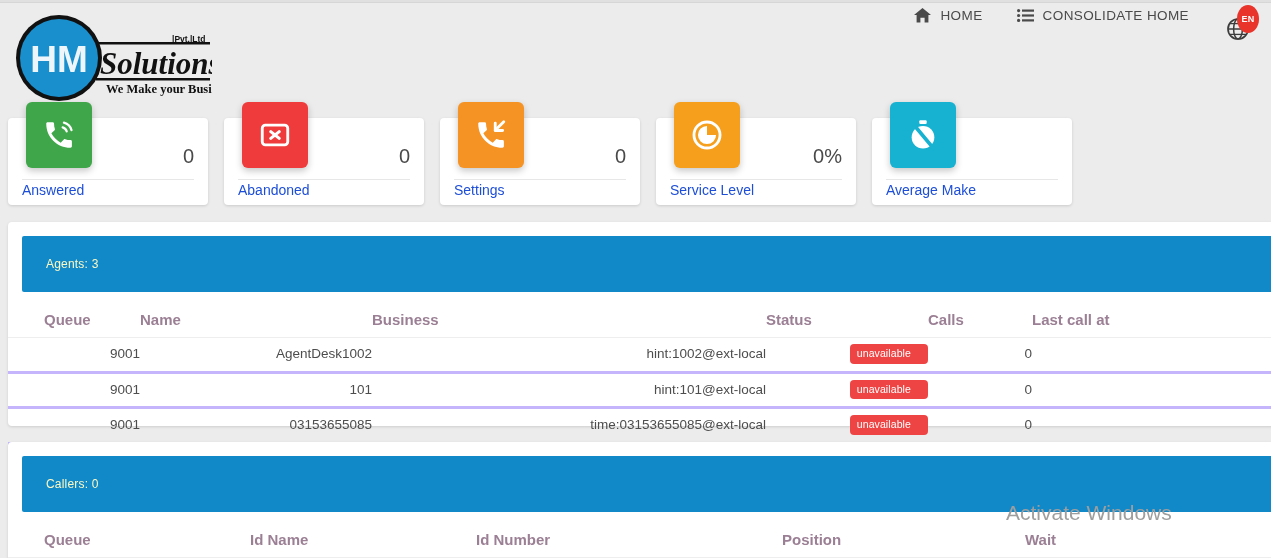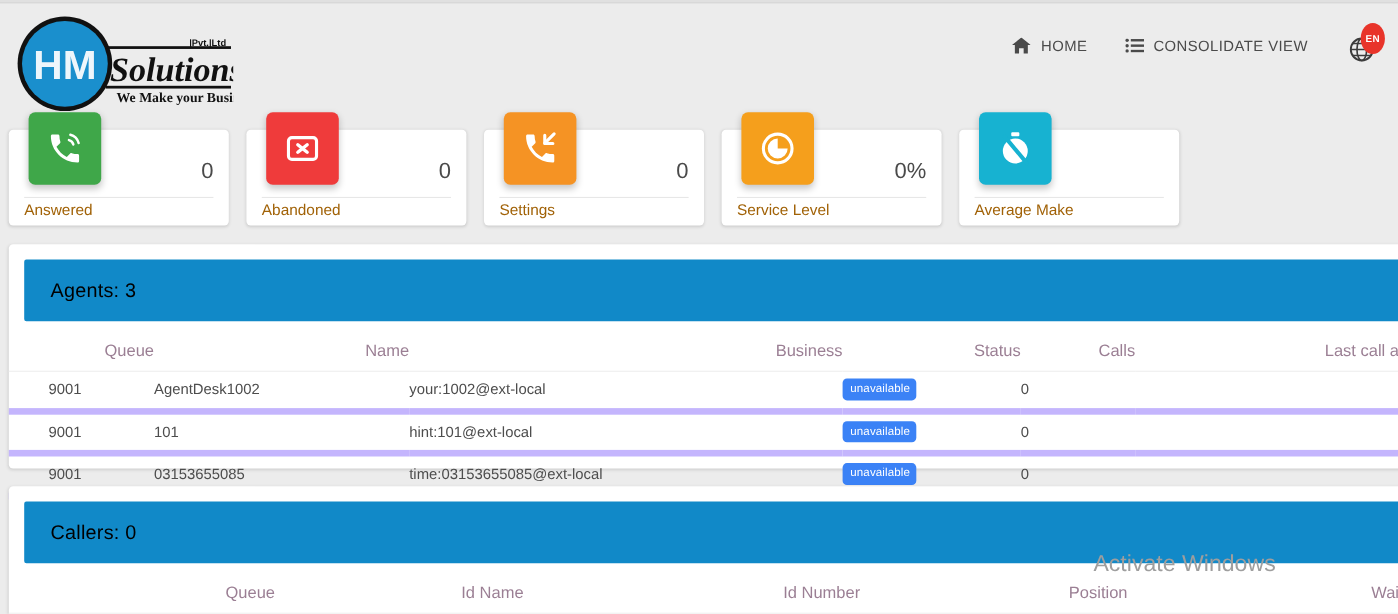--- a/index.html
+++ b/index.html
@@ -40,23 +40,23 @@
     left: 12px;
     top: 8px;
     width: 200px;
     height: 92px;
   }
   .logo-svg { display: block; }
 
   .nav {
     position: absolute;
     right: 0;
-    top: 20px;
-    display: flex;
-    align-items: center;
+    top: 4px;
+    display: flex;
+    align-items: flex-start;
     gap: 34px;
     padding-right: 14px;
   }
   .nav-item {
     display: flex;
     align-items: center;
     gap: 9px;
     color: #4a4a4a;
     font-size: 13.5px;
     letter-spacing: .4px;
@@ -138,21 +138,21 @@
     right: 14px;
     top: 61px;
     height: 1px;
     background: #e7e7e7;
   }
   .card-label {
     position: absolute;
     left: 14px;
     bottom: 7px;
     font-size: 14px;
-    color: #a16207;
+    color: #1d4ed8;
   }
 
   
   .panel {
     position: absolute;
     left: 8px;
     width: 1268px;
     background: #fff;
     border-radius: 4px;
     box-shadow: 0 1px 3px rgba(0,0,0,.13);
@@ -166,58 +166,58 @@
     top: 14px;
     right: 0;
     height: 56px;
     background: #1189c8;
     display: flex;
     align-items: center;
     padding-left: 24px;
     border-radius: 2px;
   }
   .banner-title {
-    color: #000000;
-    font-size: 18px;
+    color: #fef9c3;
+    font-size: 12px;
     letter-spacing: .2px;
   }
 
   table.grid {
     position: absolute;
     top: 84px;
     left: 0;
     width: 100%;
     border-collapse: collapse;
     table-layout: fixed;
   }
   table.grid th {
-    text-align: right;
-    font-weight: 400;
+    text-align: left;
+    font-weight: 700;
     font-size: 15px;
     color: #9b7f94;
     padding: 5px 0 9px 0;
     border-bottom: 1px solid #eeeeee;
     margin-left: 35px;
   }
   table.grid td {
-    text-align: left;
+    text-align: right;
     font-size: 13.5px;
     color: #4d4d4d;
     padding: 6px 0 7px 0;
-    border-bottom: 6px solid #c4b5fd;
+    border-bottom: 3px solid #c4b5fd;
     height: 27px;
   }
 
   .badge-unavailable {
     display: inline-block;
-    background: #3b82f6;
+    background: #ef4444;
     color: #fff;
     font-size: 10.5px;
     line-height: 1;
-    padding: 4px 6px 5px 7px;
+    padding: 4px 17px 5px 7px;
     border-radius: 4px;
     letter-spacing: .1px;
   }
 
   
   #agents-table col.c-queue    { width: 132px; }
   #agents-table col.c-name     { width: 232px; }
   #agents-table col.c-iface    { width: 394px; }
   #agents-table col.c-status   { width: 162px; }
   #agents-table col.c-calls    { width: 104px; }
@@ -234,21 +234,21 @@
 
   
   .watermark {
     position: absolute;
     left: 994px;
     top: 501px;
     color: #9a9a9a;
     pointer-events: none;
     user-select: none;
   }
-  .wm-title { font-size: 21px; line-height: 24px; font-weight: 400; color: #9e9e9e; }
+  .wm-title { font-size: 21px; line-height: 24px; font-weight: 400; color: #9e9e9e; margin-left: 12px; }
   .wm-sub   { font-size: 13.5px; line-height: 18px; color: #9e9e9e; }
 </style>
 </head>
 <body>
 
 <div class="topline"></div>
 
 <div class="header">
 
   <div class="logo-wrap">
@@ -279,21 +279,21 @@
       <span class="glyph">
         <svg width="17" height="13" viewBox="0 0 17 13">
           <circle cx="1.6" cy="1.6" r="1.6" fill="#4a4a4a"></circle>
           <circle cx="1.6" cy="6.5" r="1.6" fill="#4a4a4a"></circle>
           <circle cx="1.6" cy="11.4" r="1.6" fill="#4a4a4a"></circle>
           <rect x="5" y="0.5" width="12" height="2.2" fill="#4a4a4a"></rect>
           <rect x="5" y="5.4" width="12" height="2.2" fill="#4a4a4a"></rect>
           <rect x="5" y="10.3" width="12" height="2.2" fill="#4a4a4a"></rect>
         </svg>
       </span>
-      <span>CONSOLIDATE VIEW</span>
+      <span>CONSOLIDATE HOME</span>
     </a>
 
     <div class="lang-wrap">
       <span class="globe">
         <svg width="24" height="24" viewBox="0 0 24 24">
           <circle cx="12" cy="12" r="10" fill="none" stroke="#3c3c3c" stroke-width="1.7"></circle>
           <ellipse cx="12" cy="12" rx="4.4" ry="10" fill="none" stroke="#3c3c3c" stroke-width="1.5"></ellipse>
           <line x1="2" y1="12" x2="22" y2="12" stroke="#3c3c3c" stroke-width="1.5"></line>
           <line x1="3.6" y1="6.6" x2="20.4" y2="6.6" stroke="#3c3c3c" stroke-width="1.3"></line>
           <line x1="3.6" y1="17.4" x2="20.4" y2="17.4" stroke="#3c3c3c" stroke-width="1.3"></line>
@@ -395,21 +395,21 @@
         <th>Business</th>
         <th>Status</th>
         <th>Calls</th>
         <th>Last call at</th>
       </tr>
     </thead>
     <tbody>
       <tr>
         <td>9001</td>
         <td>AgentDesk1002</td>
-        <td>your:1002@ext-local</td>
+        <td>hint:1002@ext-local</td>
         <td>
           <span class="badge-unavailable">unavailable</span>
         </td>
         <td>0</td>
         <td></td>
       </tr>
       <tr>
         <td>9001</td>
         <td>101</td>
         <td>hint:101@ext-local</td>

